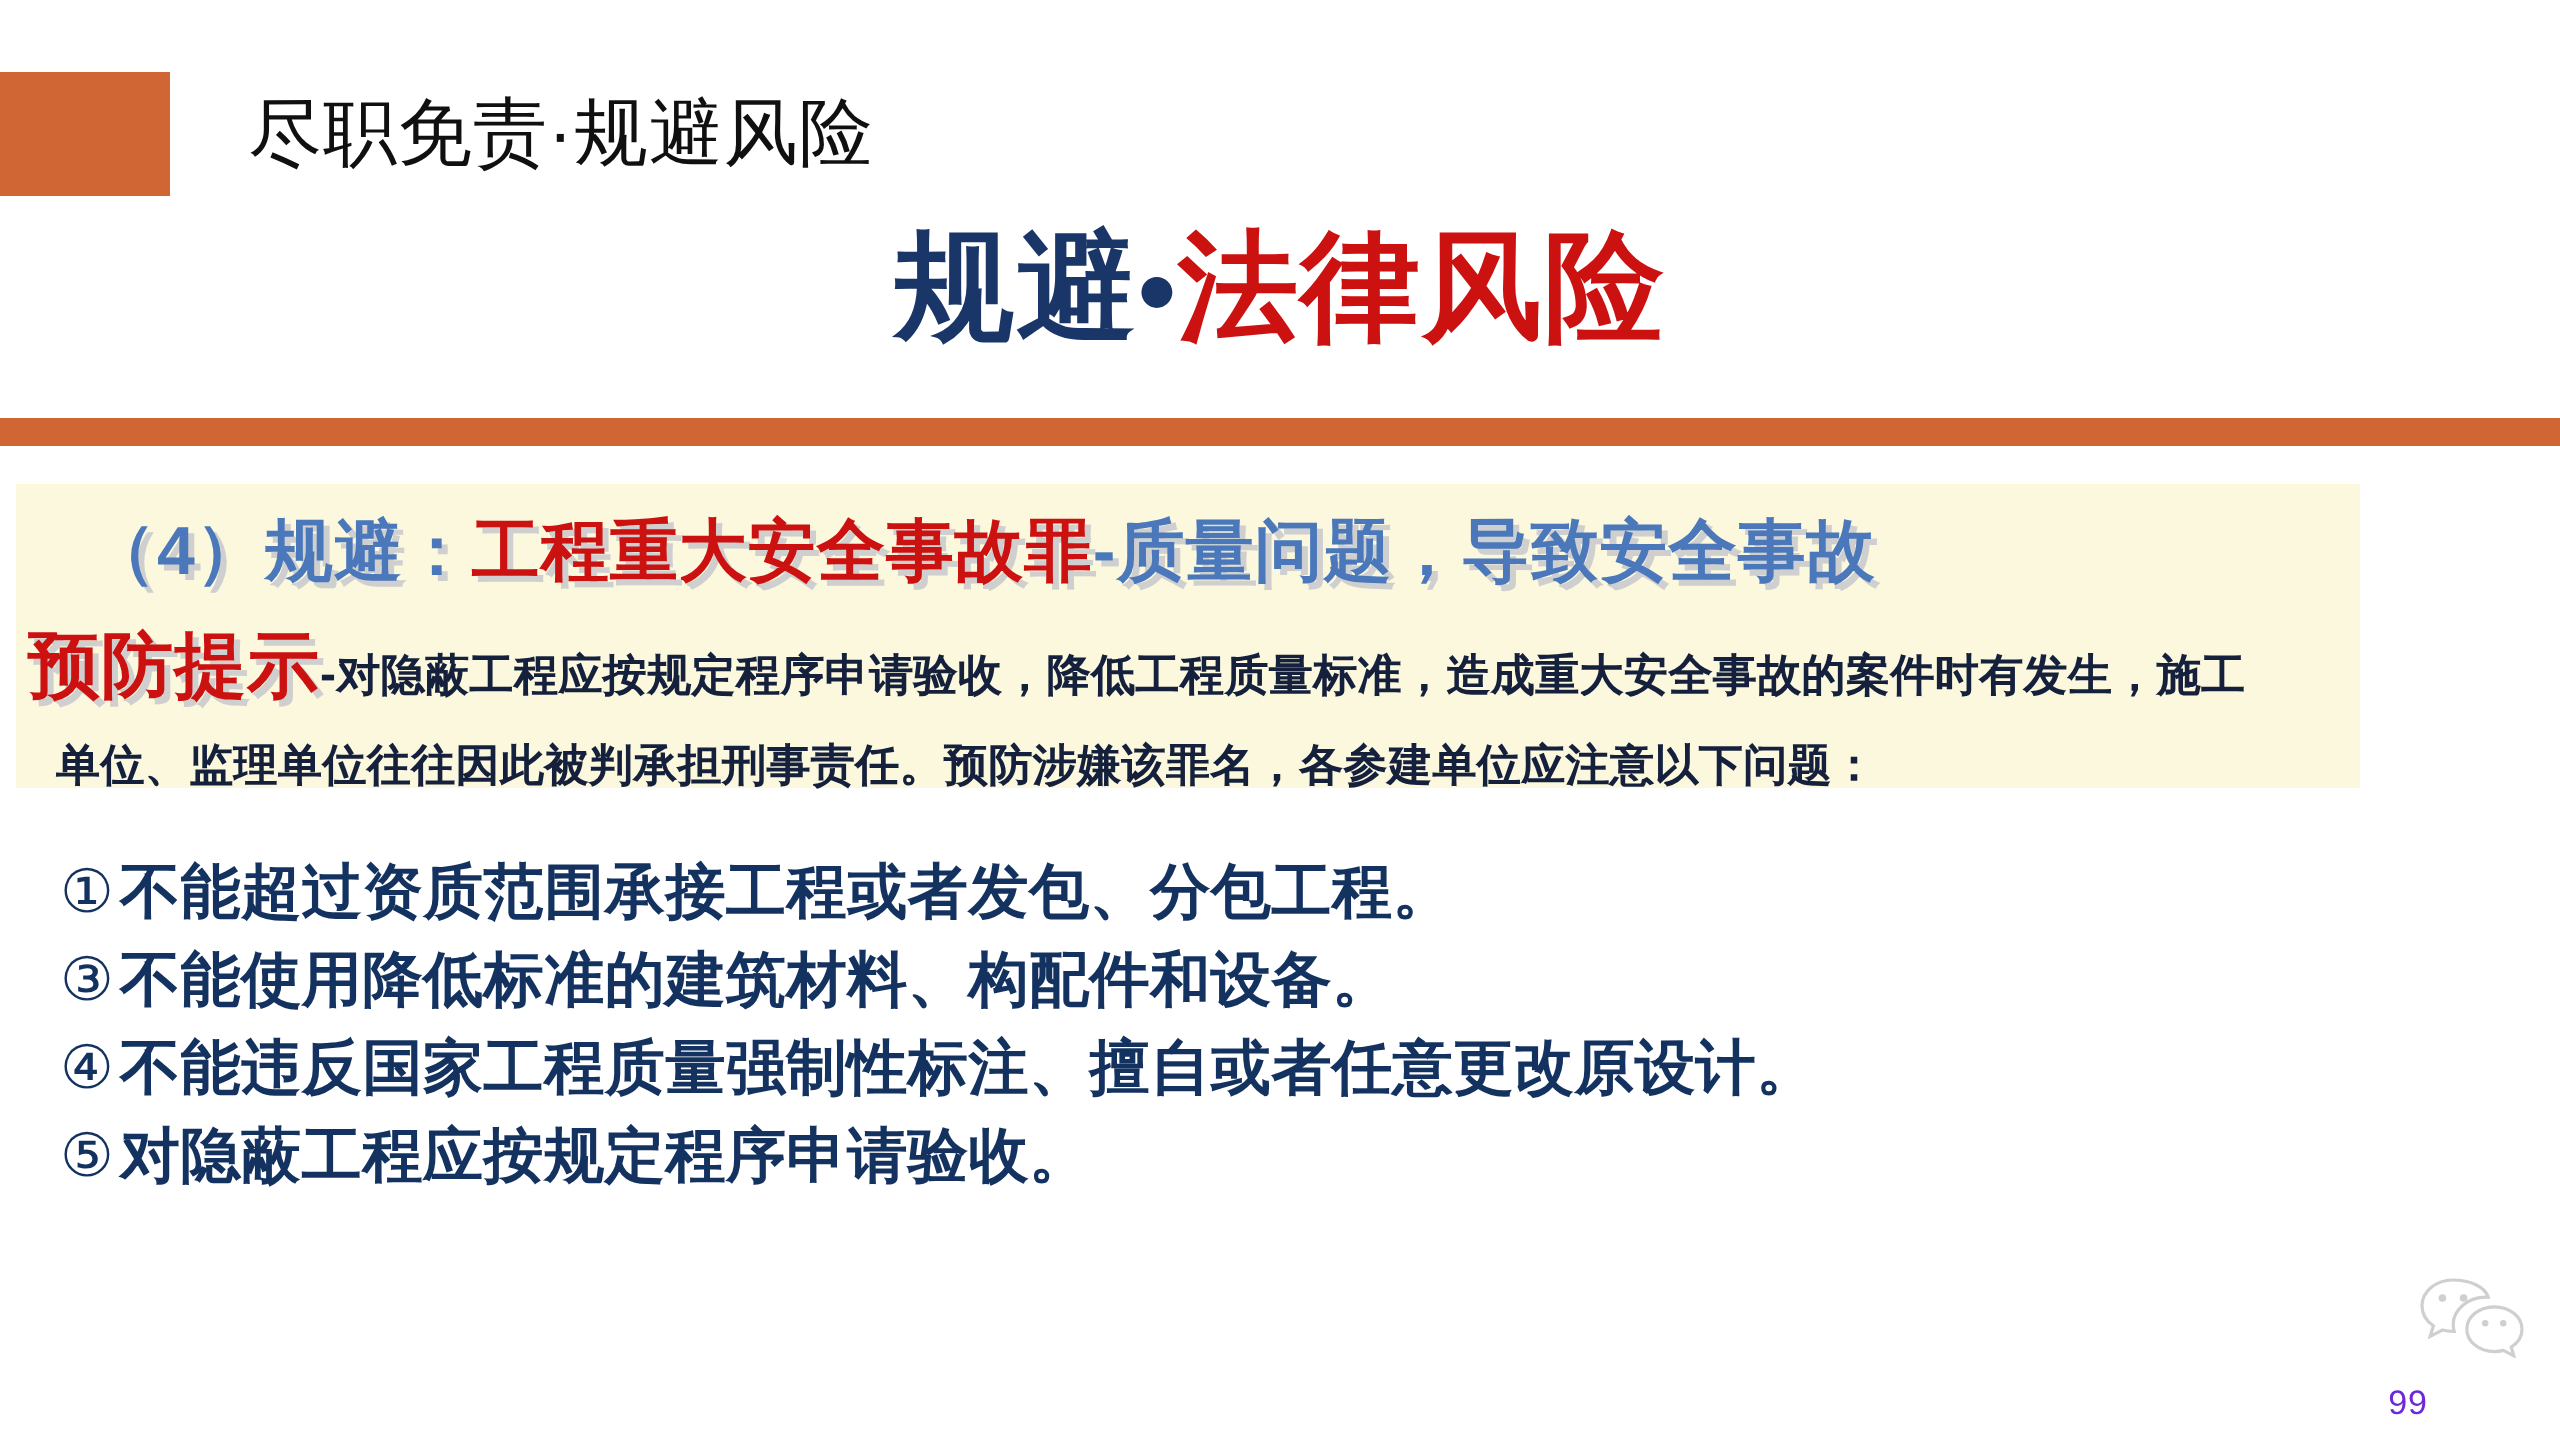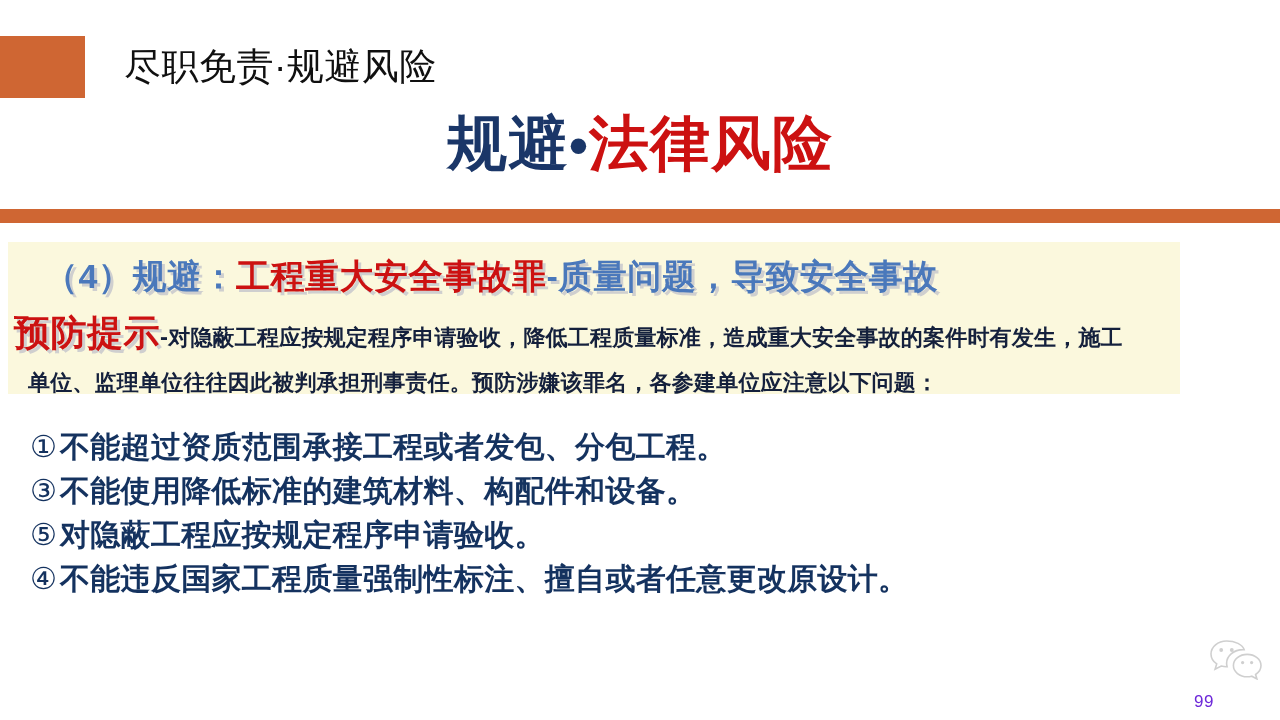--- a/index.html
+++ b/index.html
@@ -203,24 +203,24 @@
 </div>
 
 <div class="num-list">
   <div class="num-item">
     <span class="marker">①</span><span>不能超过资质范围承接工程或者发包、分包工程。</span>
   </div>
   <div class="num-item">
     <span class="marker">③</span><span>不能使用降低标准的建筑材料、构配件和设备。</span>
   </div>
   <div class="num-item">
+    <span class="marker">④</span><span>不能违反国家工程质量强制性标注、擅自或者任意更改原设计。</span>
+  </div>
+  <div class="num-item">
     <span class="marker">⑤</span><span>对隐蔽工程应按规定程序申请验收。</span>
-  </div>
-  <div class="num-item">
-    <span class="marker">④</span><span>不能违反国家工程质量强制性标注、擅自或者任意更改原设计。</span>
   </div>
 </div>
 
 <div class="watermark">
   <span class="wechat-icon">
     <svg width="56" height="42" viewBox="0 0 56 42" fill="none" xmlns="http://www.w3.org/2000/svg">
       <path d="M18.5 3C9.9 3 3 8.8 3 15.9c0 4 2.2 7.6 5.7 10l-1.6 5.3 6.1-3.2c1.6.4 3.3.7 5 .7h.9c-.3-1.1-.5-2.2-.5-3.4 0-7.6 7.4-13.7 16.5-13.7h1C34.5 6.5 27.2 3 18.5 3z" stroke="#a8a8a8" stroke-width="1.6" fill="#ffffff"></path>
       <circle cx="13.2" cy="12" r="1.9" fill="#a8a8a8"></circle>
       <circle cx="23.8" cy="12" r="1.9" fill="#a8a8a8"></circle>
       <path d="M53 27.6c0-6.2-6.2-11.2-13.8-11.2s-13.8 5-13.8 11.2c0 6.2 6.2 11.2 13.8 11.2 1.6 0 3.1-.2 4.5-.6l5.2 2.7-1.3-4.4c3.3-2 5.4-5.2 5.4-8.9z" stroke="#a8a8a8" stroke-width="1.6" fill="#ffffff"></path>

